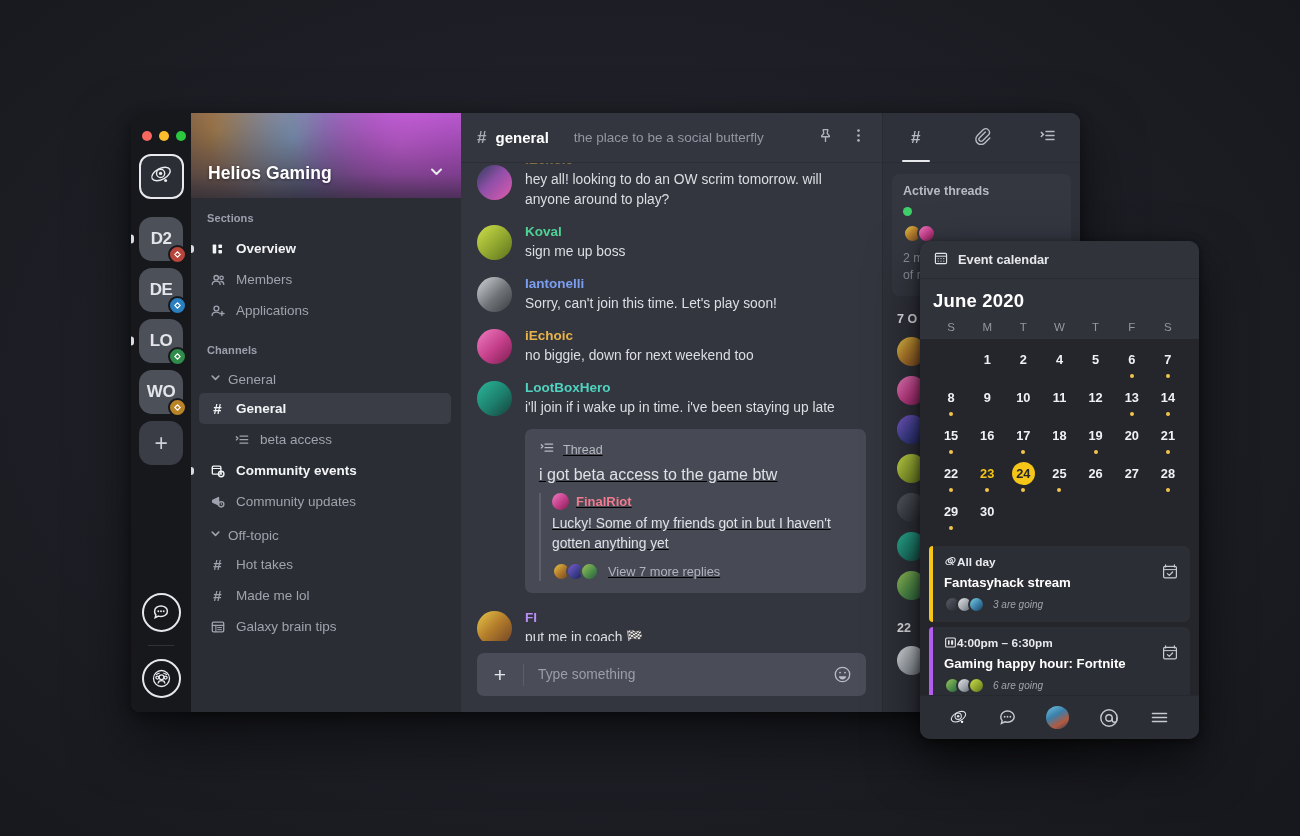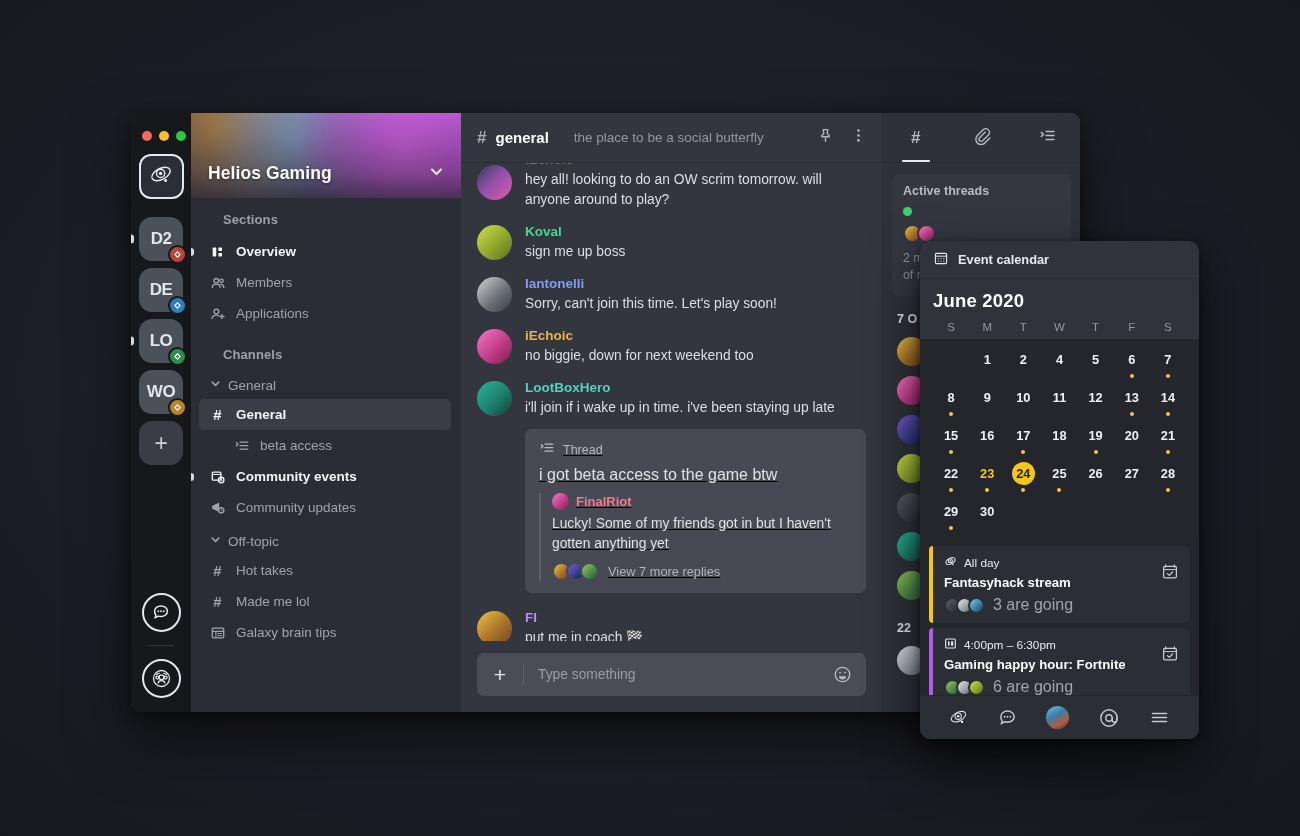--- a/index.html
+++ b/index.html
@@ -101,22 +101,22 @@
   #server-banner::after {
     content: ""; position: absolute; inset: 0;
     background: linear-gradient(to bottom, rgba(25,26,31,.08) 0%, rgba(25,26,31,.42) 72%, rgba(31,32,38,.72) 100%);
   }
   .banner-row { position: relative; z-index: 2; width: 100%; display: flex; align-items: center; padding: 0 16px 14px 17px; }
   #server-name { color: #fff; font-size: 17.5px; font-weight: bold; letter-spacing: .1px; text-shadow: 0 1px 3px rgba(0,0,0,.5); }
   #server-chevron { margin-left: auto; color: #e9eaee; }
 
   #sidebar-scroll { flex: 1; padding: 14px 0 0 0; overflow: hidden; }
   .group-label {
-    color: #9ba0aa; font-size: 13px; font-weight: bold;
-    padding: 0 0 0 32px; margin-bottom: 9px; letter-spacing: .1px;
+    color: #9ba0aa; font-size: 11px; font-weight: bold;
+    padding: 0 0 0 16px; margin-bottom: 9px; letter-spacing: .1px;
   }
   .group-label.second { margin-top: 18px; }
 
   .nav-item {
     position: relative;
     display: flex; align-items: center; gap: 10px;
     height: 31px; margin: 0 10px 0 8px; padding-left: 10px;
     border-radius: 5px; cursor: pointer;
     color: #9ea3ad; font-size: 13.5px;
   }
@@ -273,27 +273,27 @@
 
   #cal-events { flex: 1; background: #24262c; padding: 4px 9px 0 9px; overflow: hidden; }
   .event-row {
     position: relative;
     background: #2c2e35; border-radius: 6px;
     margin-bottom: 5px; padding: 9px 11px 9px 15px;
     display: flex; align-items: flex-start; cursor: pointer;
   }
   .event-bar { position: absolute; left: 0; top: 0; bottom: 0; width: 4px; border-radius: 6px 0 0 6px; }
   .event-main { flex: 1; min-width: 0; }
-  .event-time { display: flex; align-items: center; gap: 7px; color: #e8eaee; font-size: 11.8px; font-weight: normal; margin-bottom: 4px; }
+  .event-time { display: flex; align-items: flex-start; gap: 0; color: #e8eaee; font-size: 11.8px; font-weight: bold; margin-bottom: 4px; }
   .event-title { color: #fff; font-size: 13.2px; font-weight: bold; margin-bottom: 6px; }
   .event-foot { display: flex; align-items: center; gap: 8px; }
   .ev-stack { display: flex; }
   .ev-stack i { display: block; width: 17px; height: 17px; border-radius: 50%; margin-left: -5px; border: 2px solid #2c2e35; overflow:hidden; }
   .ev-stack i:first-child { margin-left: 0; }
-  .event-going { color: #a0a4ad; font-size: 16px; }
+  .event-going { color: #a0a4ad; font-size: 10px; font-style: italic; }
   .event-rsvp { color: #c8ccd4; margin-left: 8px; margin-top: 8px; }
 
   #cal-toolbar {
     height: 44px; flex: 0 0 44px;
     background: #2c2e35;
     display: flex; align-items: center; justify-content: space-around;
     padding: 0 14px;
     border-top: 1px solid #26282f;
   }
   .tb-btn { color: #c5c9d1; cursor: pointer; display: flex; align-items: center; justify-content: center; }

